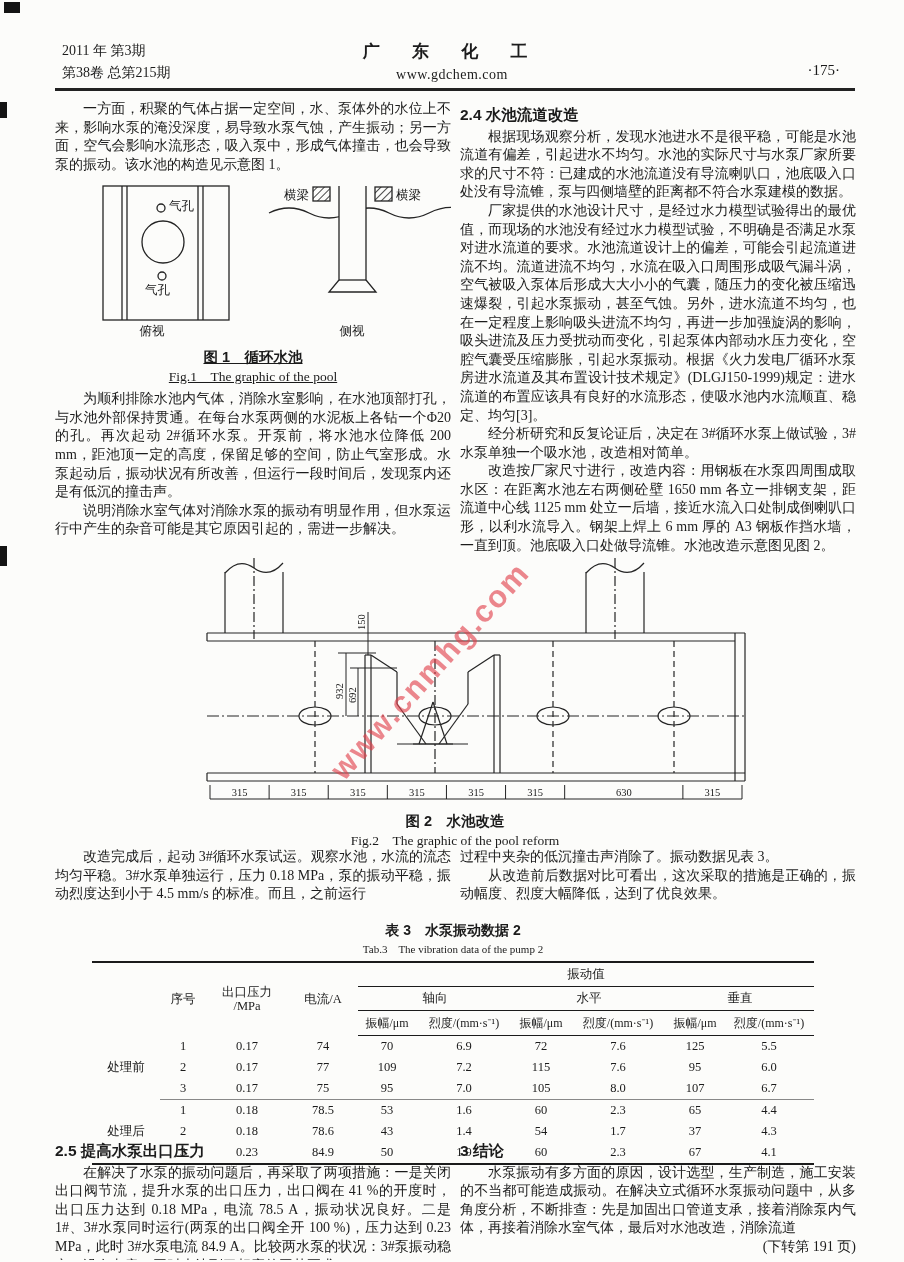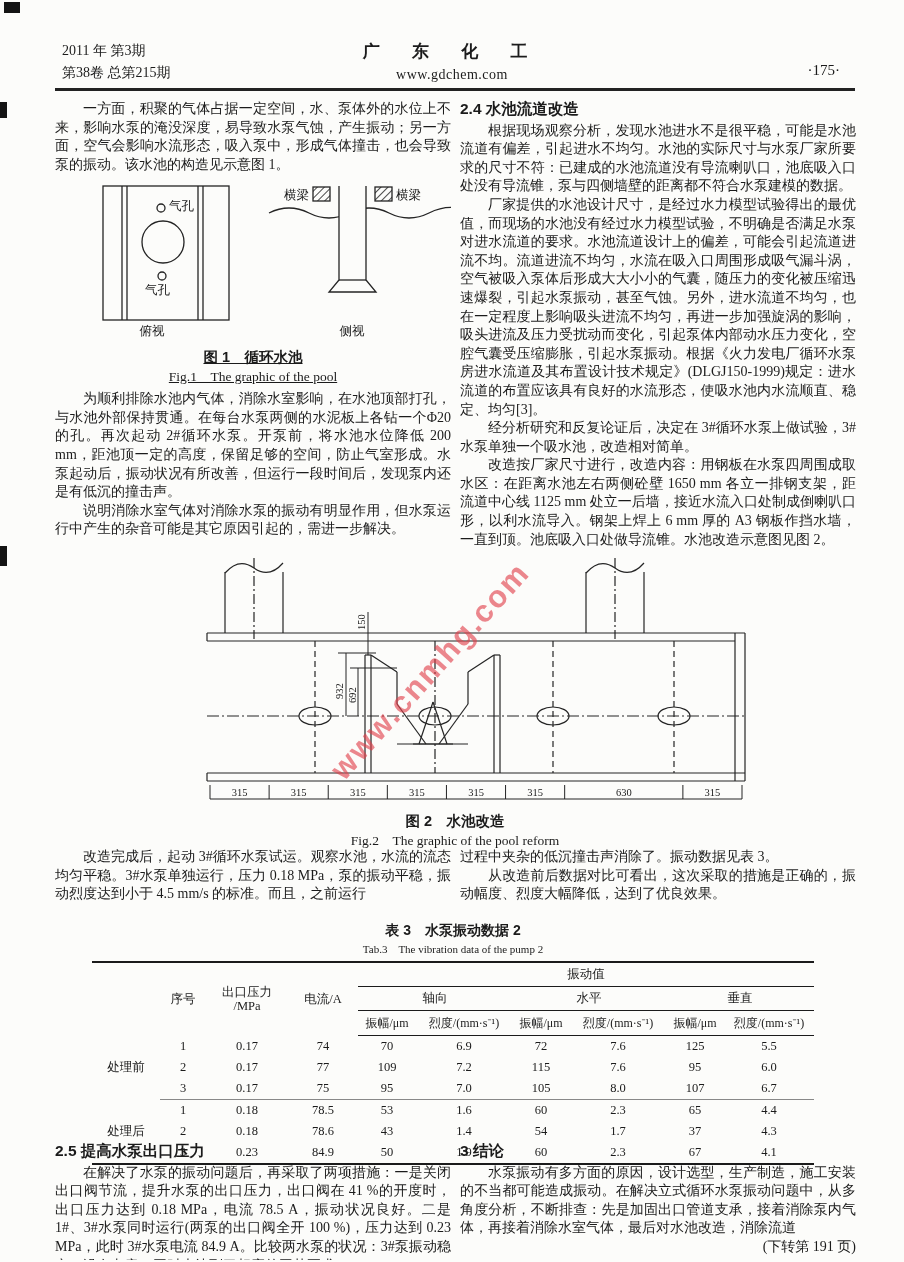--- a/index.html
+++ b/index.html
@@ -100,21 +100,21 @@
         <text class="flabel" x="297" y="155" text-anchor="middle">侧视</text>
       </svg>
       <div class="fig-cap-cn">图 1　循环水池</div>
       <div class="fig-cap-en">Fig.1　The graphic of the pool</div>
     </div>
 
     <p>为顺利排除水池内气体，消除水室影响，在水池顶部打孔，与水池外部保持贯通。在每台水泵两侧的水泥板上各钻一个Φ20 的孔。再次起动 2#循环水泵。开泵前，将水池水位降低 200 mm，距池顶一定的高度，保留足够的空间，防止气室形成。水泵起动后，振动状况有所改善，但运行一段时间后，发现泵内还是有低沉的撞击声。</p>
     <p>说明消除水室气体对消除水泵的振动有明显作用，但水泵运行中产生的杂音可能是其它原因引起的，需进一步解决。</p>
   </div>
 
-  <div class="col" style="left:460px;top:100px;height:456px;">
+  <div class="col" style="left:460px;top:106px;height:456px;">
     <h3 class="sec">2.4 水池流道改造</h3>
     <p>根据现场观察分析，发现水池进水不是很平稳，可能是水池流道有偏差，引起进水不均匀。水池的实际尺寸与水泵厂家所要求的尺寸不符：已建成的水池流道没有导流喇叭口，池底吸入口处没有导流锥，泵与四侧墙壁的距离都不符合水泵建模的数据。</p>
     <p>厂家提供的水池设计尺寸，是经过水力模型试验得出的最优值，而现场的水池没有经过水力模型试验，不明确是否满足水泵对进水流道的要求。水池流道设计上的偏差，可能会引起流道进流不均。流道进流不均匀，水流在吸入口周围形成吸气漏斗涡，空气被吸入泵体后形成大大小小的气囊，随压力的变化被压缩迅速爆裂，引起水泵振动，甚至气蚀。另外，进水流道不均匀，也在一定程度上影响吸头进流不均匀，再进一步加强旋涡的影响，吸头进流及压力受扰动而变化，引起泵体内部动水压力变化，空腔气囊受压缩膨胀，引起水泵振动。根据《火力发电厂循环水泵房进水流道及其布置设计技术规定》(DLGJ150-1999)规定：进水流道的布置应该具有良好的水流形态，使吸水池内水流顺直、稳定、均匀[3]。</p>
     <p>经分析研究和反复论证后，决定在 3#循环水泵上做试验，3#水泵单独一个吸水池，改造相对简单。</p>
     <p>改造按厂家尺寸进行，改造内容：用钢板在水泵四周围成取水区：在距离水池左右两侧砼壁 1650 mm 各立一排钢支架，距流道中心线 1125 mm 处立一后墙，接近水流入口处制成倒喇叭口形，以利水流导入。钢架上焊上 6 mm 厚的 A3 钢板作挡水墙，一直到顶。池底吸入口处做导流锥。水池改造示意图见图 2。</p>
   </div>
 
   <div class="fig2block">
     <div class="fig2svgwrap">
       <svg width="640" height="252" viewBox="0 0 640 252">

